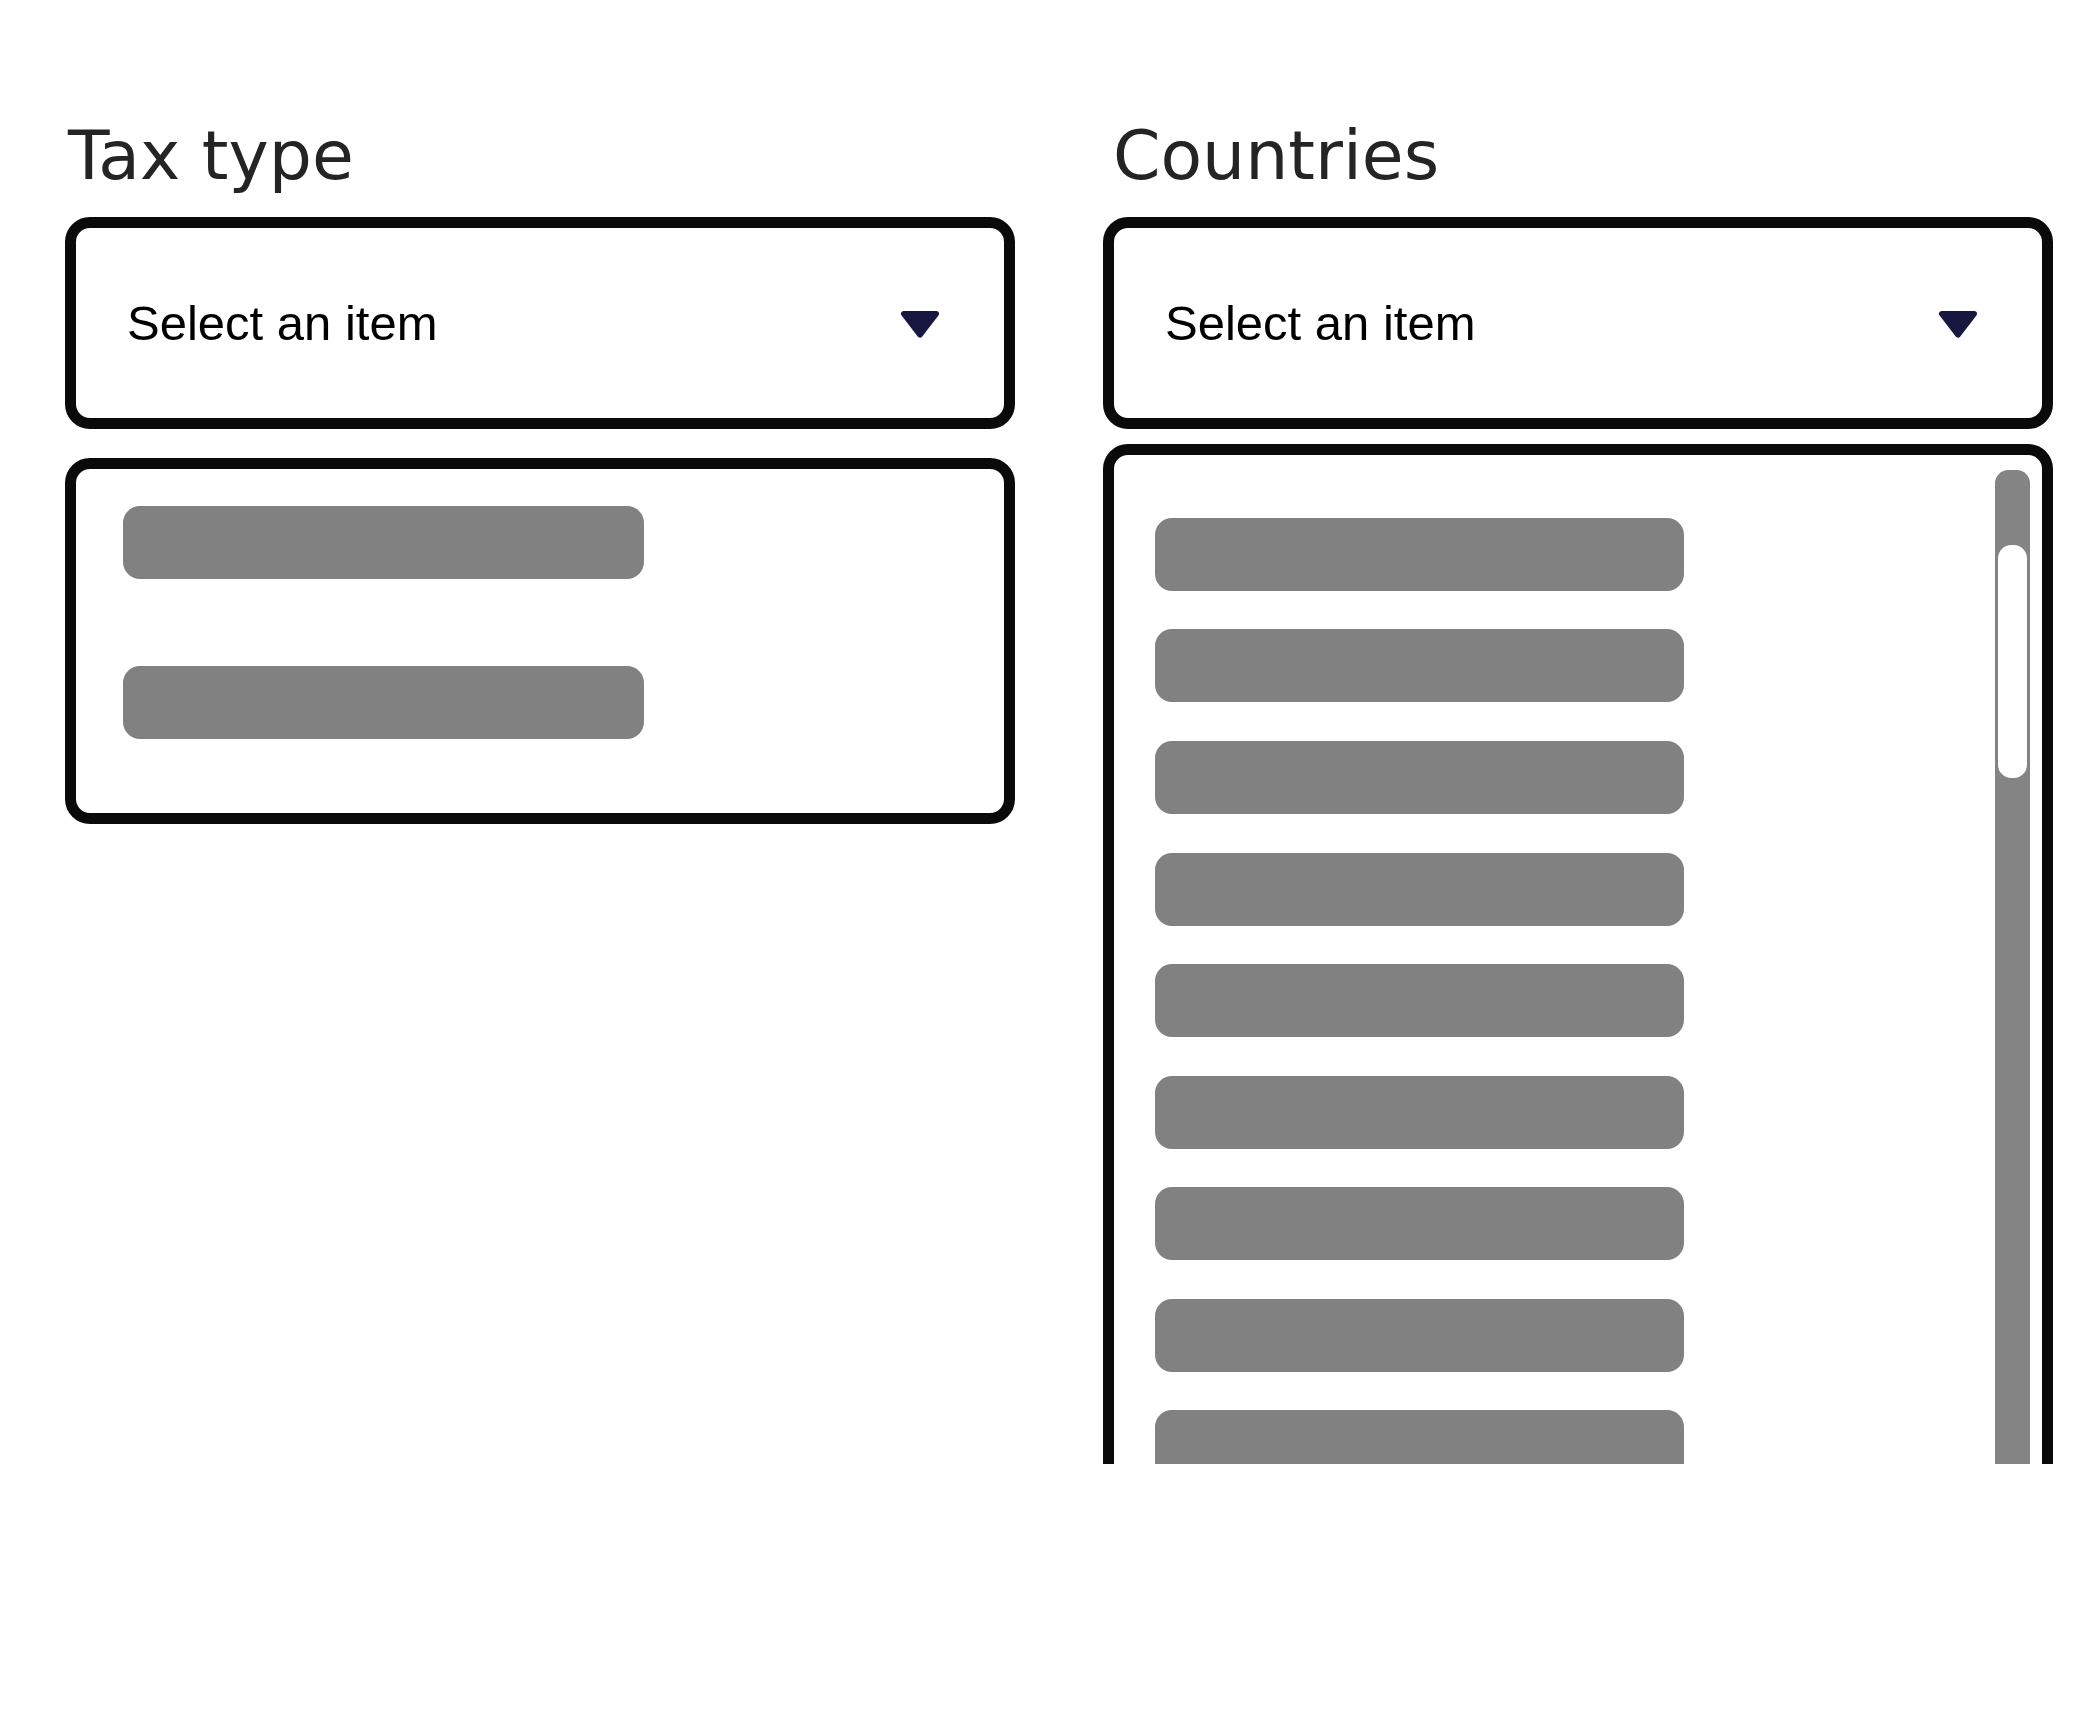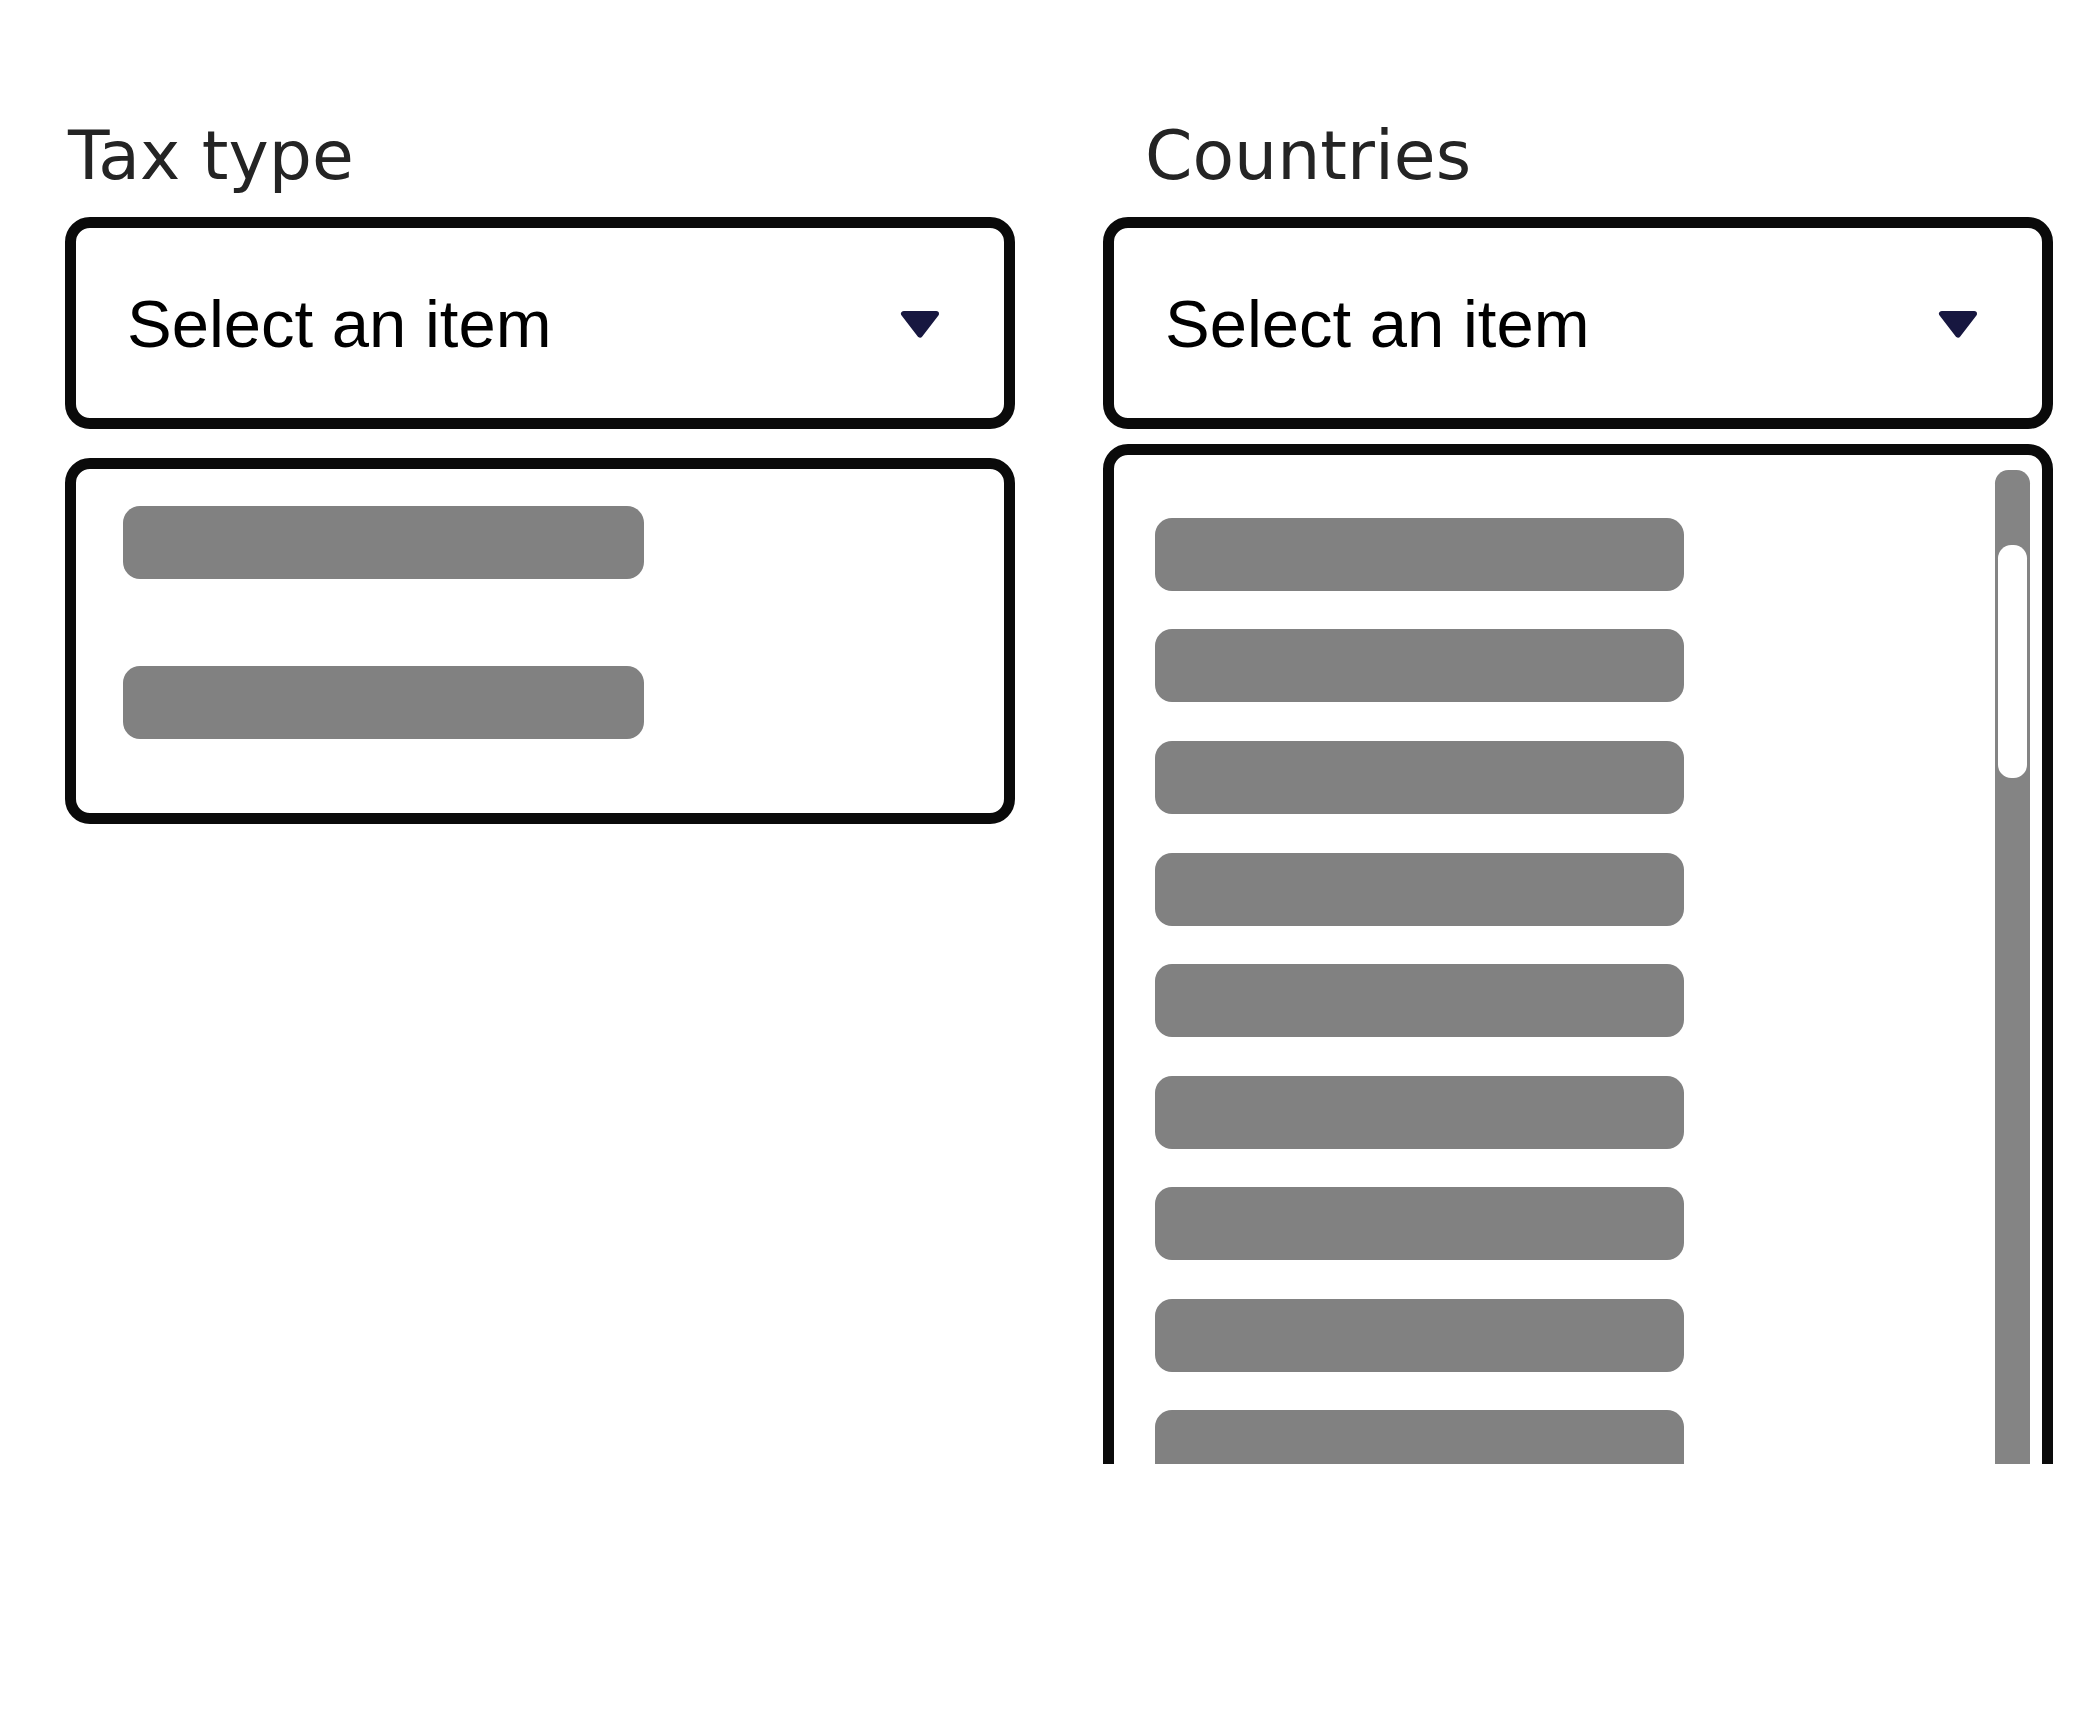--- a/index.html
+++ b/index.html
@@ -20,21 +20,21 @@
   .field-label {
     position: absolute;
     top: 122px;
     line-height: 1;
     font-family: "DejaVu Sans", sans-serif;
     font-size: 68px;
     color: var(--label-text, #242424);
     white-space: nowrap;
   }
   .label-left  { left: 68px;  }
-  .label-right { left: 1113px; margin-left: 32px; }
+  .label-right { left: 1113px; }
 
   
   .select-box {
     position: absolute;
     width: 928px;
     height: 190px;
     border: 11.4px solid var(--border, #0a0a0a);
     border-radius: 25px;
     background: #ffffff;
     cursor: pointer;
@@ -42,21 +42,21 @@
   .select-left  { left: 65px;   top: 217px; }
   .select-right { left: 1103px; top: 217px; }
   .select-value {
     position: absolute;
     left: 51px;
     top: 0;
     height: 190px;
     display: flex;
     align-items: center;
     font-family: "Liberation Sans", sans-serif;
-    font-size: 67px;
+    font-size: 49px;
     color: var(--select-text, #000000);
     white-space: nowrap;
   }
   .caret {
     position: absolute;
     right: 63px;
     top: 82px;
     width: 42px;
     height: 28.5px;
   }

